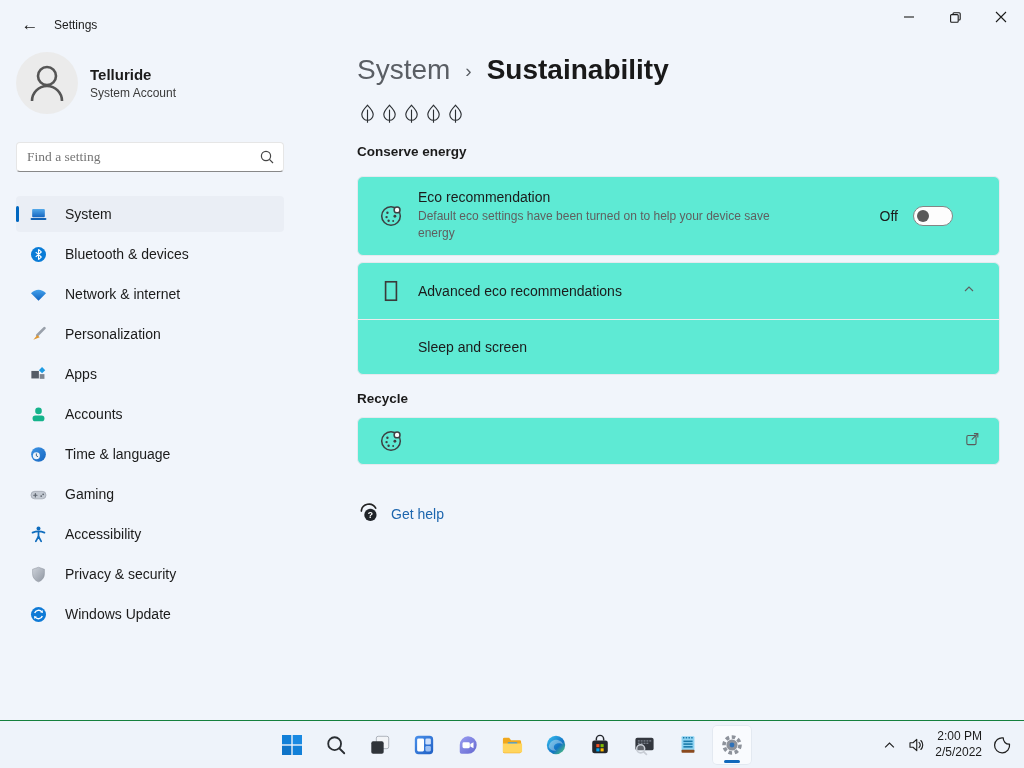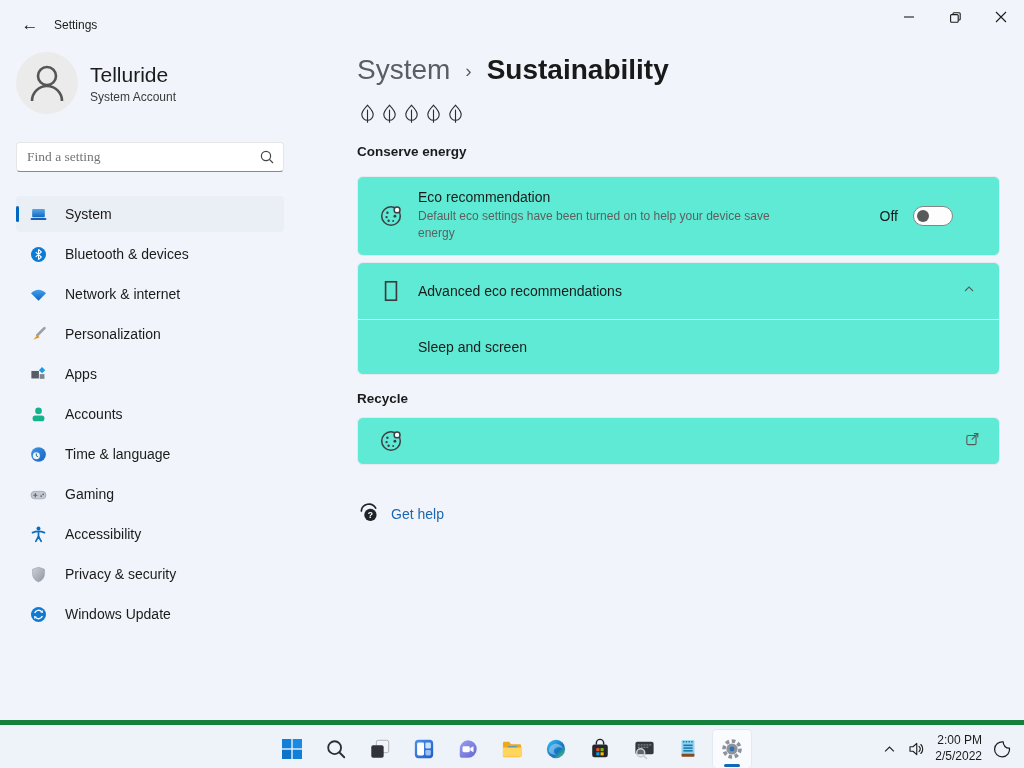--- a/index.html
+++ b/index.html
@@ -13,21 +13,21 @@
   
   .titlebar { position:absolute; top:0; left:0; width:1024px; height:40px; }
   .back-btn { position:absolute; left:14px; top:12px; width:32px; height:26px; border:none; background:transparent; font-size:17px; color:#1b1b1b; cursor:pointer; border-radius:4px; }
   .app-title { position:absolute; left:54px; top:18px; font-size:12px; color:#1b1b1b; }
   .win-controls { position:absolute; right:0; top:0; display:flex; }
   .win-btn { width:46px; height:34px; border:none; background:transparent; display:flex; align-items:center; justify-content:center; cursor:pointer; }
   
   .sidebar { position:absolute; left:16px; top:52px; width:284px; }
   .account { display:flex; align-items:center; gap:12px; }
   .avatar { width:62px; height:62px; border-radius:50%; background:#ebebeb; display:flex; align-items:center; justify-content:center; }
-  .acct-name { font-size:21px; font-weight:400; }
+  .acct-name { font-size:15px; font-weight:700; }
   .acct-type { font-size:12px; color:#3b3b3b; margin-top:3px; }
   .searchbox { position:relative; margin-top:28px; width:268px; height:30px; background:#ffffff; border:1px solid #e6e6e6; border-bottom:1px solid #888888; border-radius:4px; }
   .searchbox input { width:100%; height:100%; border:none; outline:none; background:transparent; padding:0 30px 0 10px; font-size:13.5px; font-family:Liberation Serif, serif; color:#1b1b1b; }
   .searchbox .mag { position:absolute; right:8px; top:6px; }
   .nav { margin-top:24px; }
   .nav-item { position:relative; width:268px; height:36px; margin-bottom:4px; border-radius:4px; display:flex; align-items:center; padding-left:13px; gap:17px; cursor:pointer; }
   .nav-item.active { background:#eaeef5; }
   .nav-item .indicator { position:absolute; left:0; top:10px; width:3px; height:16px; border-radius:2px; background:#0067c0; }
   .nav-label { font-size:14px; color:#1b1b1b; }
   .nav-icon { width:19px; height:19px; display:flex; align-items:center; justify-content:center; }
@@ -57,21 +57,21 @@
   .divider { height:1px; background:#ececec; margin:0; }
   .subrow { min-height:54px; display:flex; align-items:center; padding-left:60px; cursor:pointer; }
   .subrow-label { font-size:14px; }
   .recycle-heading { margin-top:16px; }
   .card3 { margin-top:11px; min-height:48px; }
   .card3 .card-row { min-height:46px; }
   .ext-icon { position:absolute; right:18px; top:50%; transform:translateY(-50%); cursor:pointer; }
   .get-help { display:flex; align-items:center; gap:11px; margin-top:36px; }
   .help-link { font-size:14px; color:#1d66ae; text-decoration:none; cursor:pointer; }
   
-  .taskbar { position:absolute; left:0; top:720px; width:1024px; height:48px; background:#eef3fa; border-top:5px solid #15803d; }
+  .taskbar { position:absolute; left:0; top:720px; width:1024px; height:48px; background:#eef3fa; border-top:1px solid #15803d; }
   .tb-center { position:absolute; left:272px; top:4px; display:flex; gap:4px; }
   .tb-btn { position:relative; width:40px; height:40px; border:none; background:transparent; border-radius:5px; display:flex; align-items:center; justify-content:center; cursor:pointer; }
   .tb-btn.active-app { background:#f9fbfe; box-shadow:0 0 0 1px #e3e9f1 inset; }
   .run-dot { position:absolute; bottom:2px; left:50%; transform:translateX(-50%); width:6px; height:3px; border-radius:2px; background:#9aa1ab; }
   .run-dot.active { width:16px; background:#1168bb; }
   .tray { position:absolute; right:12px; top:0; height:48px; display:flex; align-items:center; gap:10px; }
   .clock { text-align:right; font-size:12px; line-height:1.3; color:#1b1b1b; cursor:default; }
   .tray-btn { border:none; background:transparent; display:flex; align-items:center; cursor:pointer; }
 </style>
 </head>

